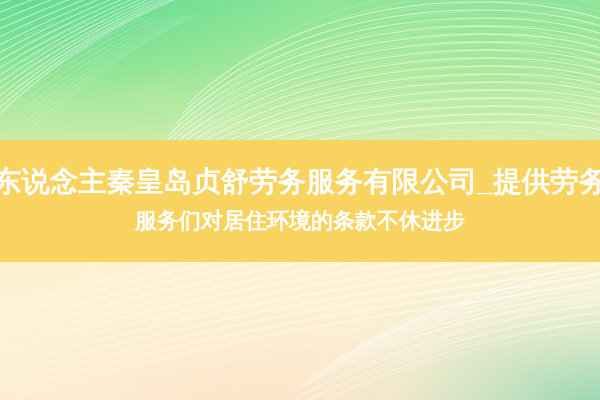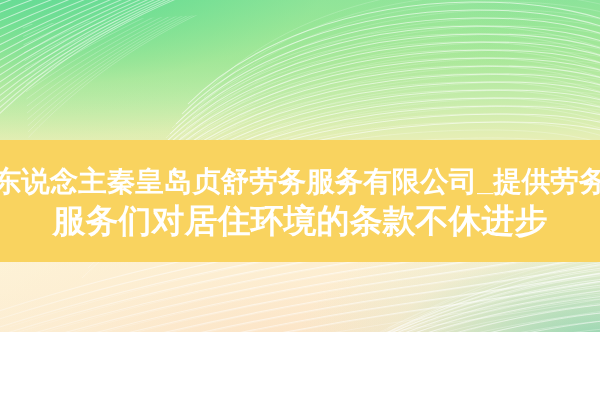--- a/index.html
+++ b/index.html
@@ -8,21 +8,21 @@
     padding: 0;
     background: #ffffff;
   }
   body {
     font-family: "Liberation Sans", "DejaVu Sans", sans-serif;
   }
 
   #banner-root {
     position: relative;
     width: 600px;
-    height: 332px;
+    height: 400px;
     overflow: hidden;
     background: #f6eec0;
   }
 
   
   .bg-layer {
     position: absolute;
     inset: 0;
     width: 100%;
     height: 100%;
@@ -110,21 +110,21 @@
     letter-spacing: 0.5px;
     white-space: nowrap;
     text-align: center;
     font-family: "Liberation Sans", "DejaVu Sans", sans-serif;
   }
   .band-line.line-1 {
     font-size: 28.5px;
     letter-spacing: 0px;
   }
   .band-line.line-2 {
-    font-size: 33px;
+    font-size: 22px;
     letter-spacing: 0px;
   }
 </style>
 </head>
 <body>
 
 <div id="banner-root">
 
   <div class="bg-layer bg-base"></div>
   <div class="bg-layer bg-green-tl"></div>

